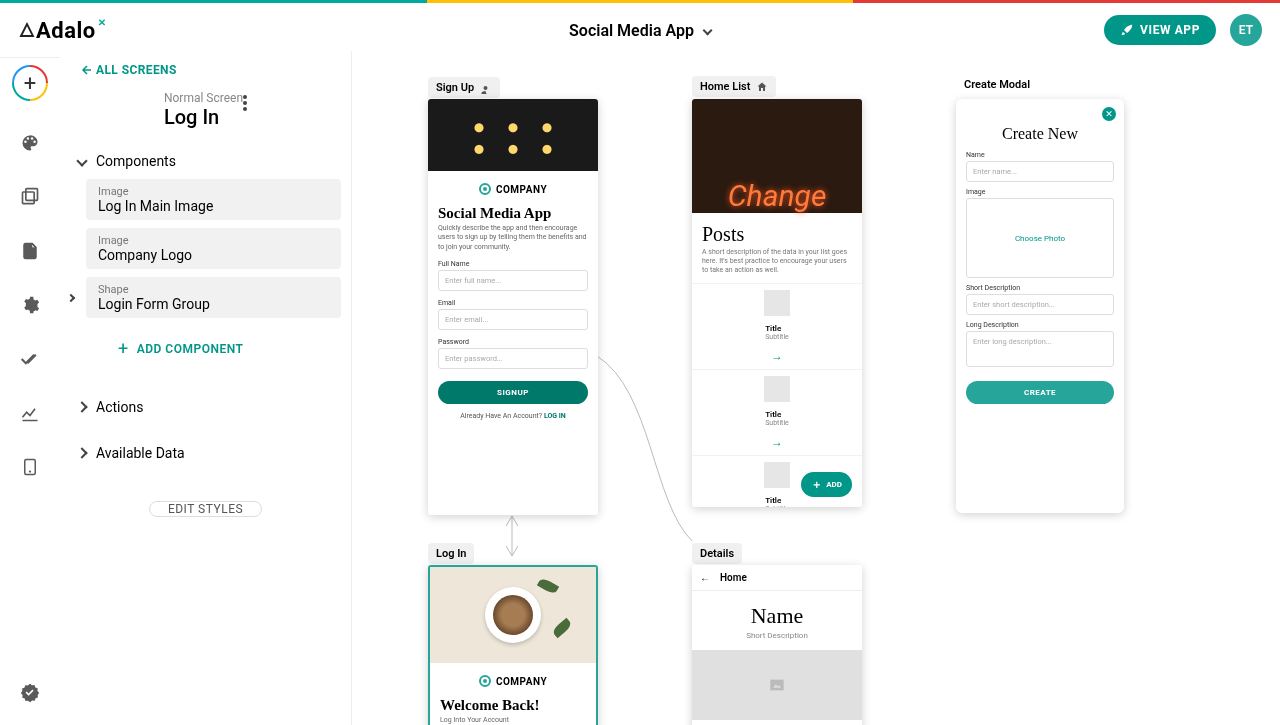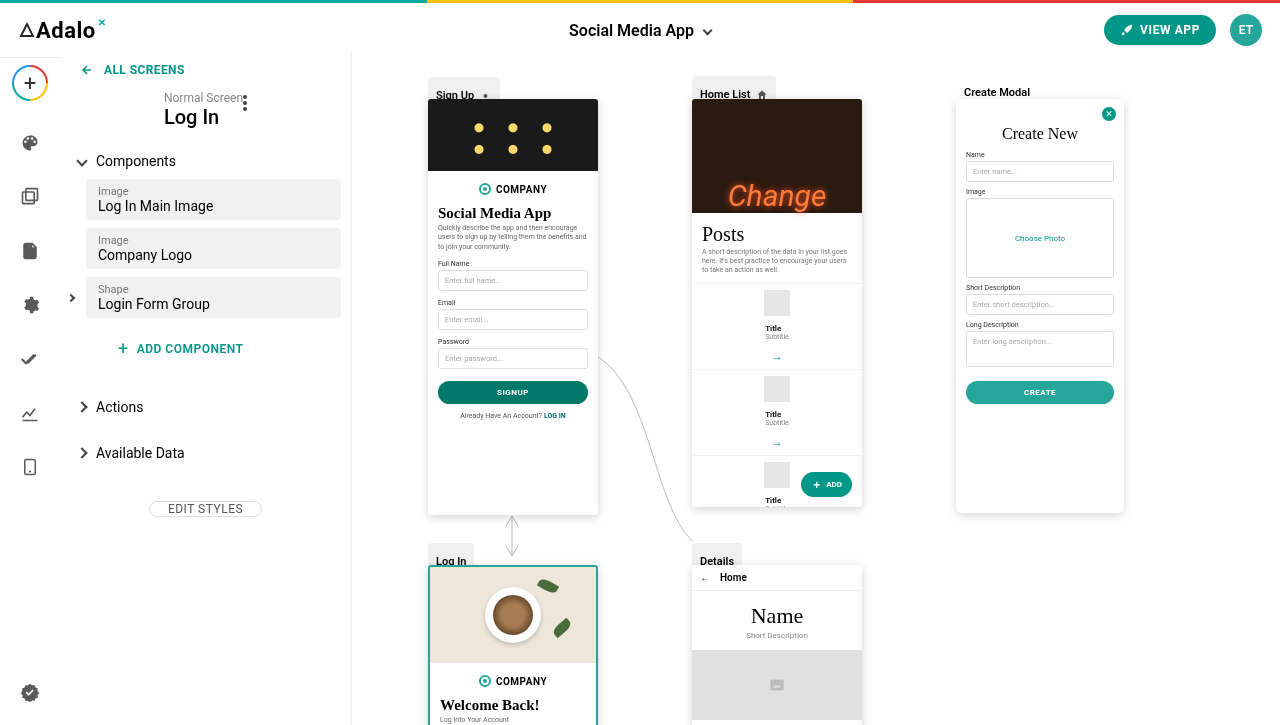--- a/index.html
+++ b/index.html
@@ -18,21 +18,21 @@
   .view-app-btn { background: #009688; color: #fff; border: none; border-radius: 18px; padding: 8px 16px; font-size: 12px; font-weight: 700; letter-spacing: 0.6px; display: flex; align-items: center; gap: 6px; cursor: pointer; }
   .avatar-badge { width: 32px; height: 32px; border-radius: 50%; background: #26a69a; color: #fff; display: flex; align-items: center; justify-content: center; font-size: 12px; font-weight: 600; }
 
   .icon-rail { position: absolute; top: 51px; left: 0; width: 60px; bottom: 0; display: flex; flex-direction: column; align-items: center; padding-top: 14px; gap: 30px; }
   .rail-plus-wrap { width:36px;height:36px;border-radius:50%;padding:2px;background:conic-gradient(#e53935 0 90deg,#ffc107 90deg 180deg,#00a99d 180deg 270deg,#2196f3 270deg 360deg);display:flex;align-items:center;justify-content:center;cursor:pointer;}
   .rail-plus-inner { width:32px;height:32px;border-radius:50%;background:#fff;display:flex;align-items:center;justify-content:center;font-size:22px;color:#333;}
   .rail-icon { color: #5a5a5a; cursor: pointer; display:flex; align-items:center; justify-content:center; width:24px; height:24px;}
   .rail-bottom { position:absolute; bottom:20px; left:0; right:0; display:flex; justify-content:center;}
 
   .side-panel { position: absolute; top: 51px; left: 60px; width: 292px; bottom: 0; border-right: 1px solid #eee; border-left: 0; background: #fff; overflow-y: auto; }
-  .sp-top { padding: 12px 18px 6px; display:flex; align-items:center; gap:10px; color:#009688; font-size:12px; font-weight:700; letter-spacing:0.4px; cursor:pointer;}
+  .sp-top { padding: 12px 18px 6px; display:flex; align-items:center; gap:2px; color:#009688; font-size:12px; font-weight:700; letter-spacing:0.4px; cursor:pointer;}
   .sp-header { padding: 8px 18px 14px; display:flex; align-items:flex-start; justify-content:center;}
   .sp-header .titles { display:flex; flex-direction:column;}
   .sp-sub { color:#888; font-size:12px;}
   .sp-title { font-size:20px; font-weight:500;}
   .sp-more { font-size:20px; cursor:pointer; display:flex; flex-direction:column; gap:2px; padding-top:4px;}
   .sp-more span{width:4px;height:4px;background:#444;border-radius:50%;}
 
   .sp-section-hdr { padding:10px 18px; display:flex; align-items:center; gap:10px; font-size:14px; cursor:pointer;}
   .chev { display:inline-block; width:8px;height:8px;border-right:2px solid #444;border-bottom:2px solid #444;}
   .chev.down { transform: rotate(45deg);}
@@ -43,21 +43,21 @@
   .comp-type { font-size:11px; color:#777;}
   .comp-name { font-size:14px;}
 
   .add-comp { padding:12px; display:flex; align-items:center; gap:8px; color:#009688; font-weight:600; font-size:12px; letter-spacing:0.5px; cursor:pointer; margin-left:20px;}
   .add-plus { font-size:18px; font-weight:400;}
 
   .edit-styles { margin:30px auto 0; display:block; border:1px solid #ddd; background:#fff; border-radius:20px; padding:0 18px; font-size:12px; font-weight:400; letter-spacing:0.5px; color:#555; cursor:pointer;}
 
   .canvas { position:absolute; top:51px; left:352px; right:0; bottom:0; background:#fff; overflow:hidden;}
 
-  .screen-label { position:absolute; background:#f0f0f0; border-radius:4px; padding:12px 8px; font-size:11px; font-weight:600; display:flex; align-items:center; gap:6px;}
+  .screen-label { position:absolute; background:#f0f0f0; border-radius:4px; padding:4px 8px; font-size:11px; font-weight:600; display:flex; align-items:center; gap:6px;}
 
   .device { position:absolute; width:170px; background:#fff; box-shadow:0 2px 10px rgba(0,0,0,0.18); border-radius:3px; overflow:hidden;}
   .hero-img { height:72px; background:#222; position:relative; overflow:hidden;}
   .hero-signup { background: radial-gradient(circle at 30% 40%, #ffd76a 4px, transparent 5px),
                                radial-gradient(circle at 50% 40%, #ffd76a 4px, transparent 5px),
                                radial-gradient(circle at 70% 40%, #ffd76a 4px, transparent 5px),
                                radial-gradient(circle at 30% 70%, #ffd76a 4px, transparent 5px),
                                radial-gradient(circle at 50% 70%, #ffd76a 4px, transparent 5px),
                                radial-gradient(circle at 70% 70%, #ffd76a 4px, transparent 5px), #1a1a1a; }
   .hero-change { height:114px; background:#2a1a10; display:flex; align-items:flex-end; justify-content:center; font-family: cursive; color:#ff7b3a; font-size:30px; font-style:italic; text-shadow:0 0 6px #ff5522;}

